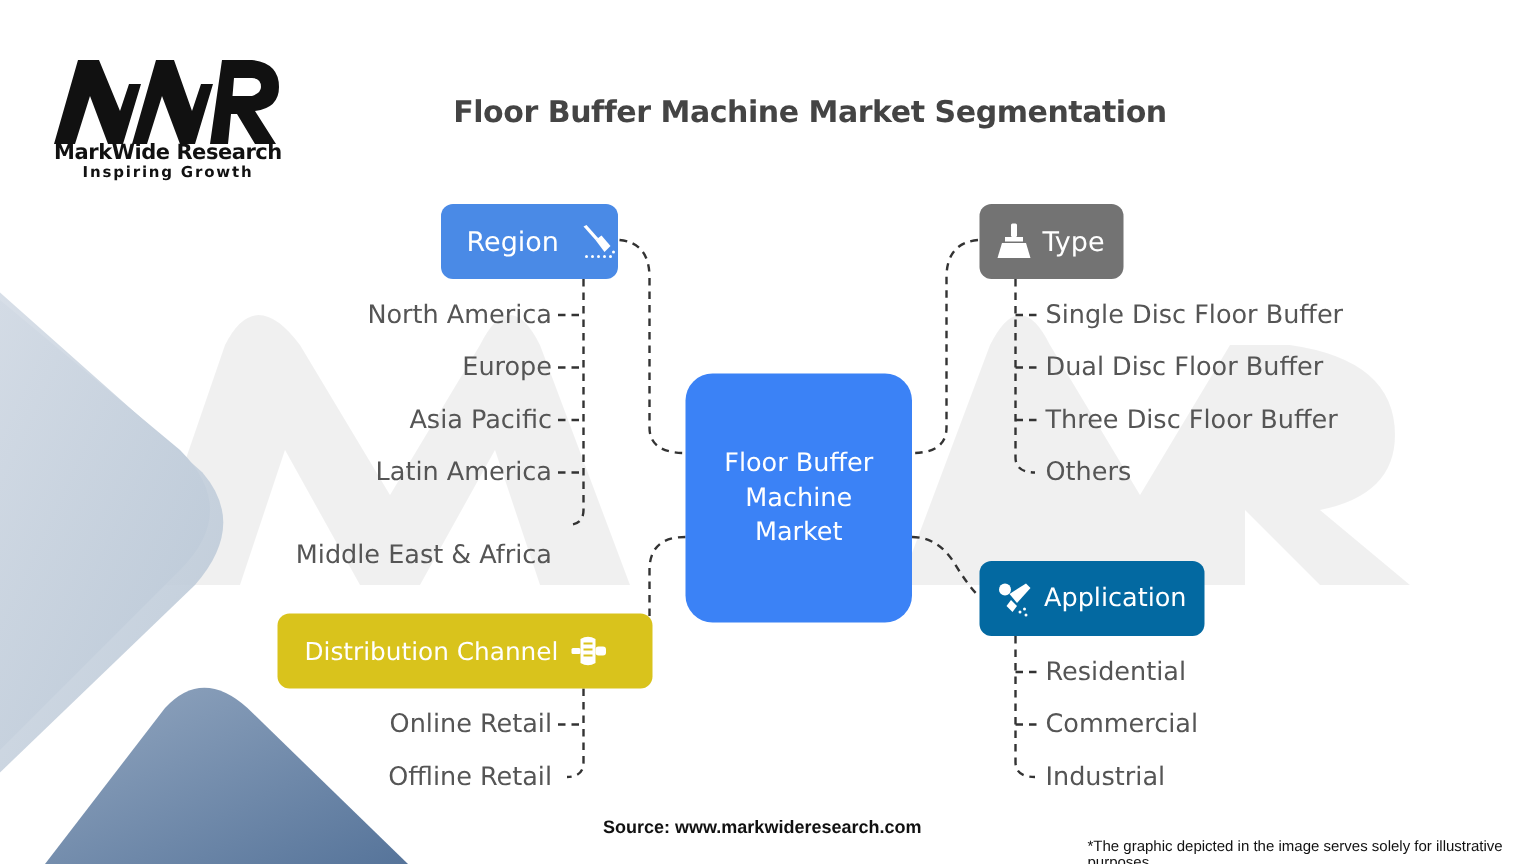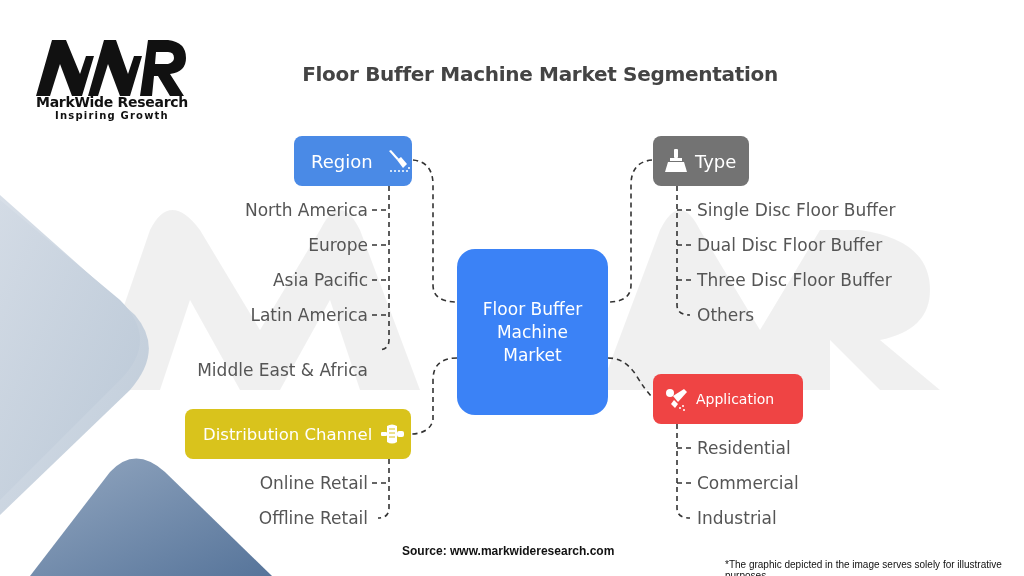--- a/index.html
+++ b/index.html
@@ -8,22 +8,22 @@
   #bg-svg { position:absolute; left:0; top:0; width:1024px; height:576px; z-index:0; }
   #lines-svg { position:absolute; left:0; top:0; width:1024px; height:576px; z-index:1; }
   .logo-mark { left:36px; top:40px; width:150px; height:56px; z-index:2; }
   .logo-name { left:32px; top:94px; width:160px; text-align:center; font-weight:bold; font-size:14px; color:#111; z-index:2; font-family:"DejaVu Sans", sans-serif; letter-spacing:-0.3px; }
   .logo-tag { left:32px; top:110px; width:160px; text-align:center; font-weight:bold; font-size:10px; color:#111; letter-spacing:1.2px; z-index:2; font-family:"DejaVu Sans", sans-serif; }
   .title { left:260px; top:62px; width:560px; text-align:center; font-size:20px; font-weight:bold; color:#444; z-index:2; font-family:"DejaVu Sans", sans-serif; letter-spacing:-0.3px; }
   .cat { position:absolute; z-index:3; border-radius:8px; color:#fff; font-size:18px; display:flex; align-items:center; box-sizing:border-box; font-family:"DejaVu Sans", sans-serif; }
   .cat .ic { display:inline-flex; align-items:center; justify-content:center; width:26px; height:26px; }
   .cat-region { left:294px; top:136px; width:118px; height:50px; background:#4a8ae6; padding-left:17px; gap:13px; }
   .cat-type { left:653px; top:136px; width:96px; height:50px; background:#737373; padding-left:10px; gap:6px; }
-  .cat-app { left:653px; top:374px; width:150px; height:50px; background:#ef4444; padding-left:11px; gap:6px; font-size:14px; }
-  .cat-dist { left:185px; top:409px; width:226px; height:50px; background:#d9c31c; padding-left:18px; gap:8px; font-size:16.5px; }
+  .cat-app { left:653px; top:374px; width:150px; height:50px; background:#0369a1; padding-left:11px; gap:6px; font-size:17px; }
+  .cat-dist { left:185px; top:409px; width:250px; height:50px; background:#d9c31c; padding-left:18px; gap:8px; font-size:16.5px; }
   .center { left:457px; top:249px; width:151px; height:166px; background:#3b82f6; border-radius:18px; z-index:3; color:#fff; display:flex; align-items:center; justify-content:center; text-align:center; font-size:17px; line-height:23px; font-family:"DejaVu Sans", sans-serif; }
   .item { position:absolute; z-index:3; font-size:17px; color:#555; white-space:nowrap; font-family:"DejaVu Sans", sans-serif; }
   .item.left { text-align:right; }
   .source { left:402px; top:544px; font-size:12px; font-weight:bold; color:#111; z-index:3; }
   .disclaimer { left:688px; top:559px; font-size:10px; color:#111; z-index:3;margin-left:37px; }
 </style>
 </head>
 <body>
 
 <svg id="bg-svg" viewBox="0 0 1024 576">

